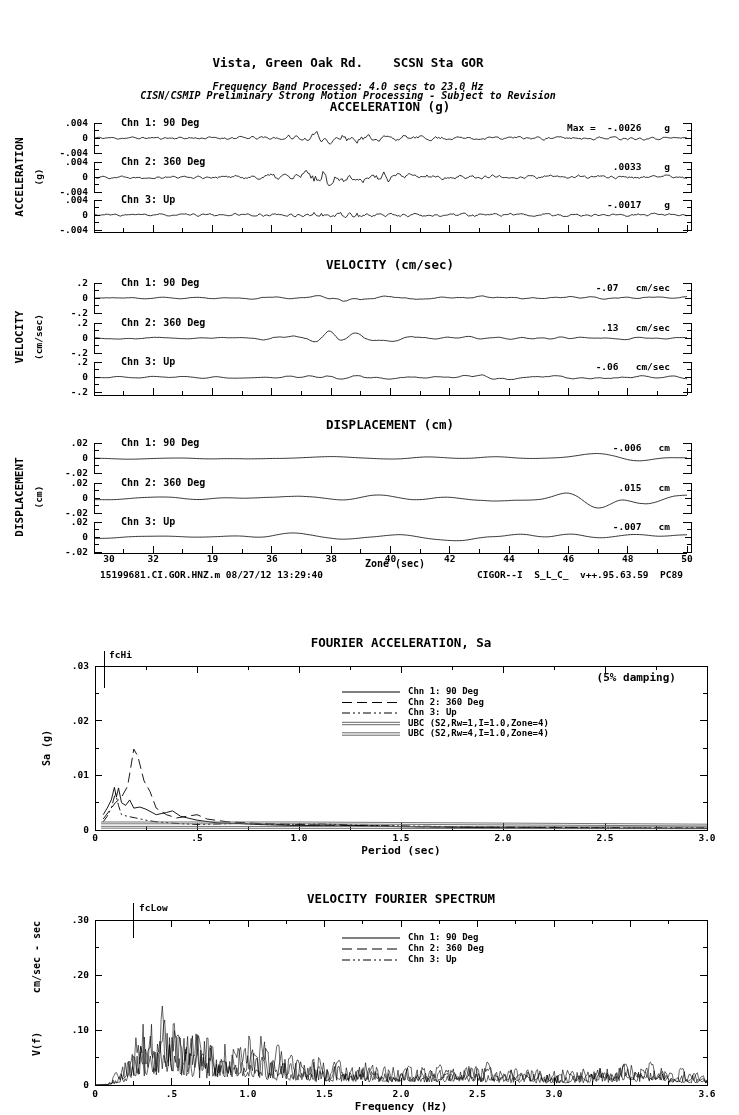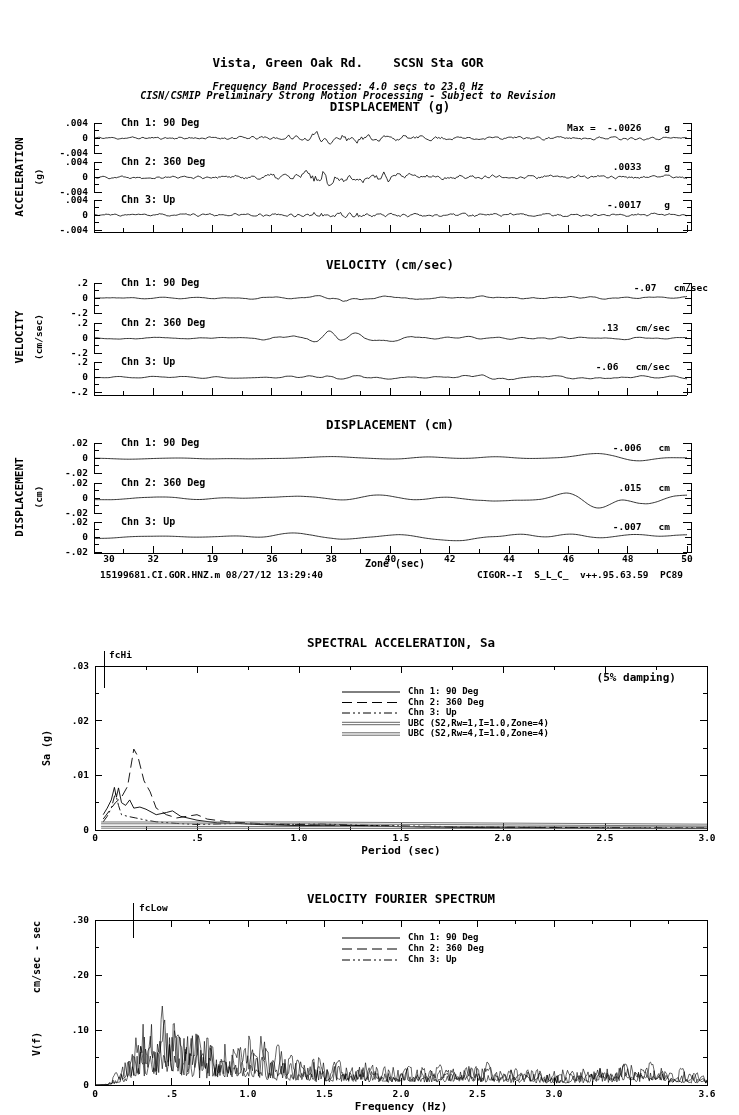--- a/index.html
+++ b/index.html
@@ -77,24 +77,24 @@
     <path d="M342,949 H400" fill="none" stroke="#000000" stroke-width="1" stroke-dasharray="10,5"></path>
     <path d="M342,960 H400" fill="none" stroke="#000000" stroke-width="1" stroke-dasharray="8,3,2,3,2,3"></path>
   </svg>
 
 <div id="overlay">
 
   <div class="lbl t12 cx" style="left:348px;top:57px">Vista, Green Oak Rd.    SCSN Sta GOR</div>
   <div class="lbl t8 cx" style="left:348px;top:82px">Frequency Band Processed: 4.0 secs to 23.0 Hz</div>
   <div class="lbl t8 cx" style="left:348px;top:91px">CISN/CSMIP Preliminary Strong Motion Processing - Subject to Revision</div>
 
-  <div class="lbl t12 cx" style="left:390px;top:101px">DISPLACEMENT (g)</div>
+  <div class="lbl t12 cx" style="left:390px;top:101px">ACCELERATION (g)</div>
   <div class="lbl t12 cx" style="left:390px;top:259px">VELOCITY (cm/sec)</div>
   <div class="lbl t12 cx" style="left:390px;top:419px">DISPLACEMENT (cm)</div>
-  <div class="lbl t12 cx" style="left:401px;top:637px">SPECTRAL ACCELERATION, Sa</div>
+  <div class="lbl t12 cx" style="left:401px;top:637px">FOURIER ACCELERATION, Sa</div>
   <div class="lbl t12 cx" style="left:401px;top:893px">VELOCITY FOURIER SPECTRUM</div>
 
   <div class="lbl t11 rot" style="left:19px;top:177px">ACCELERATION</div>
   <div class="lbl rot" style="left:39px;top:177px">(g)</div>
   <div class="lbl t11 rot" style="left:19px;top:337px">VELOCITY</div>
   <div class="lbl rot" style="left:39px;top:337px">(cm/sec)</div>
   <div class="lbl t11 rot" style="left:19px;top:497px">DISPLACEMENT</div>
   <div class="lbl rot" style="left:39px;top:497px">(cm)</div>
   <div class="lbl t10 rot" style="left:47px;top:748px">Sa (g)</div>
   <div class="lbl t10 rot" style="left:37px;top:957px">cm/sec - sec</div>
@@ -122,21 +122,21 @@
     <div class="lbl rx" style="left: 670px; top: 162px;">.0033    g</div>
     <div class="lbl rx" style="left: 88px; top: 195px;">.004</div>
     <div class="lbl rx" style="left: 88px; top: 210px;">0</div>
     <div class="lbl rx" style="left: 88px; top: 225px;">-.004</div>
     <div class="lbl" style="left: 121px; top: 195px; font-size: 10px;">Chn 3: Up</div>
     <div class="lbl rx" style="left: 670px; top: 200px;">-.0017    g</div>
     <div class="lbl rx" style="left: 88px; top: 278px;">.2</div>
     <div class="lbl rx" style="left: 88px; top: 293px;">0</div>
     <div class="lbl rx" style="left: 88px; top: 308px;">-.2</div>
     <div class="lbl" style="left: 121px; top: 278px; font-size: 10px;">Chn 1: 90 Deg</div>
-    <div class="lbl rx" style="left: 670px; top: 283px; margin-left: 38px;">-.07   cm/sec</div>
+    <div class="lbl rx" style="left: 670px; top: 283px;">-.07   cm/sec</div>
     <div class="lbl rx" style="left: 88px; top: 318px;">.2</div>
     <div class="lbl rx" style="left: 88px; top: 333px;">0</div>
     <div class="lbl rx" style="left: 88px; top: 348px;">-.2</div>
     <div class="lbl" style="left: 121px; top: 318px; font-size: 10px;">Chn 2: 360 Deg</div>
     <div class="lbl rx" style="left: 670px; top: 323px;">.13   cm/sec</div>
     <div class="lbl rx" style="left: 88px; top: 357px;">.2</div>
     <div class="lbl rx" style="left: 88px; top: 372px;">0</div>
     <div class="lbl rx" style="left: 88px; top: 387px;">-.2</div>
     <div class="lbl" style="left: 121px; top: 357px; font-size: 10px;">Chn 3: Up</div>
     <div class="lbl rx" style="left: 670px; top: 362px;">-.06   cm/sec</div>

